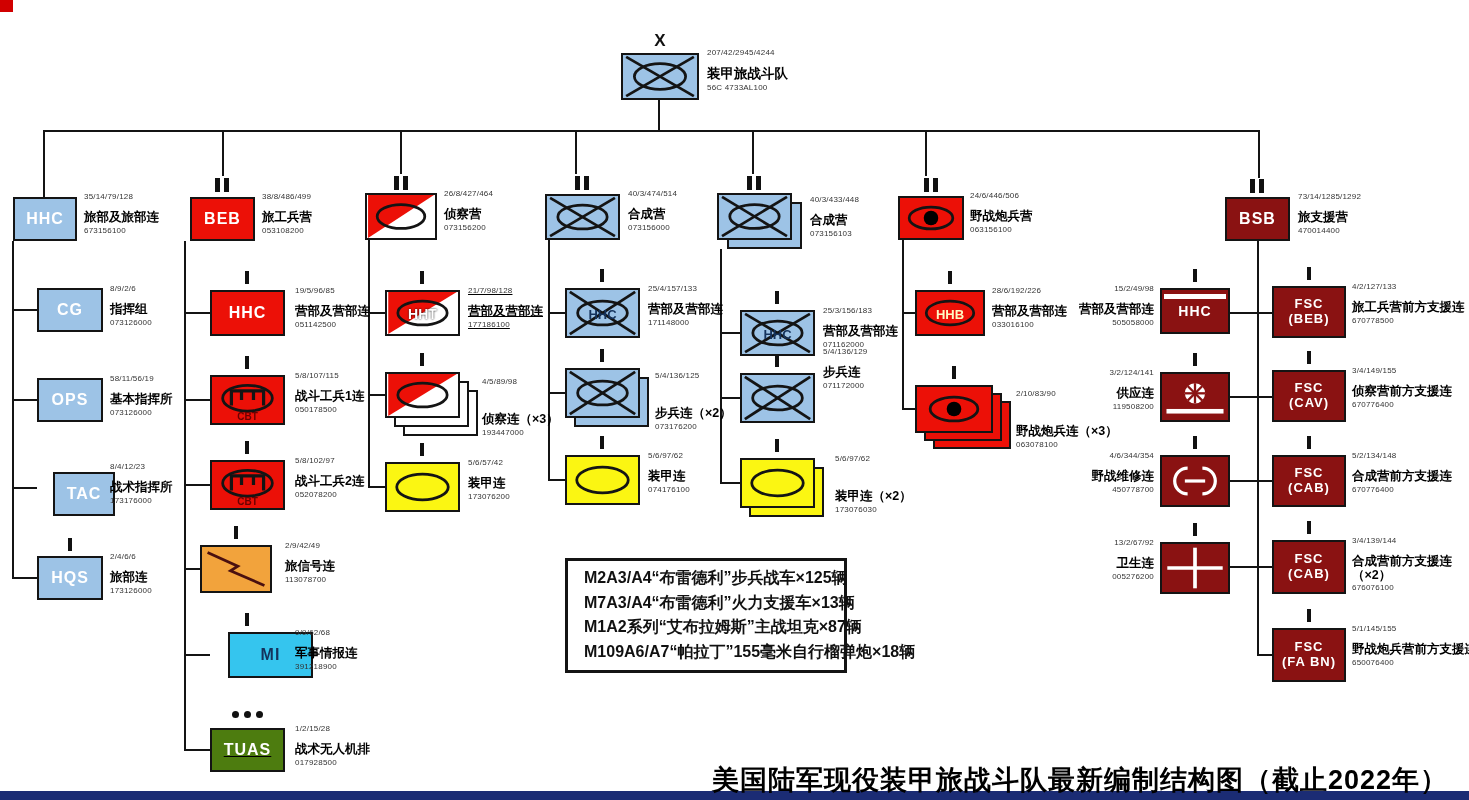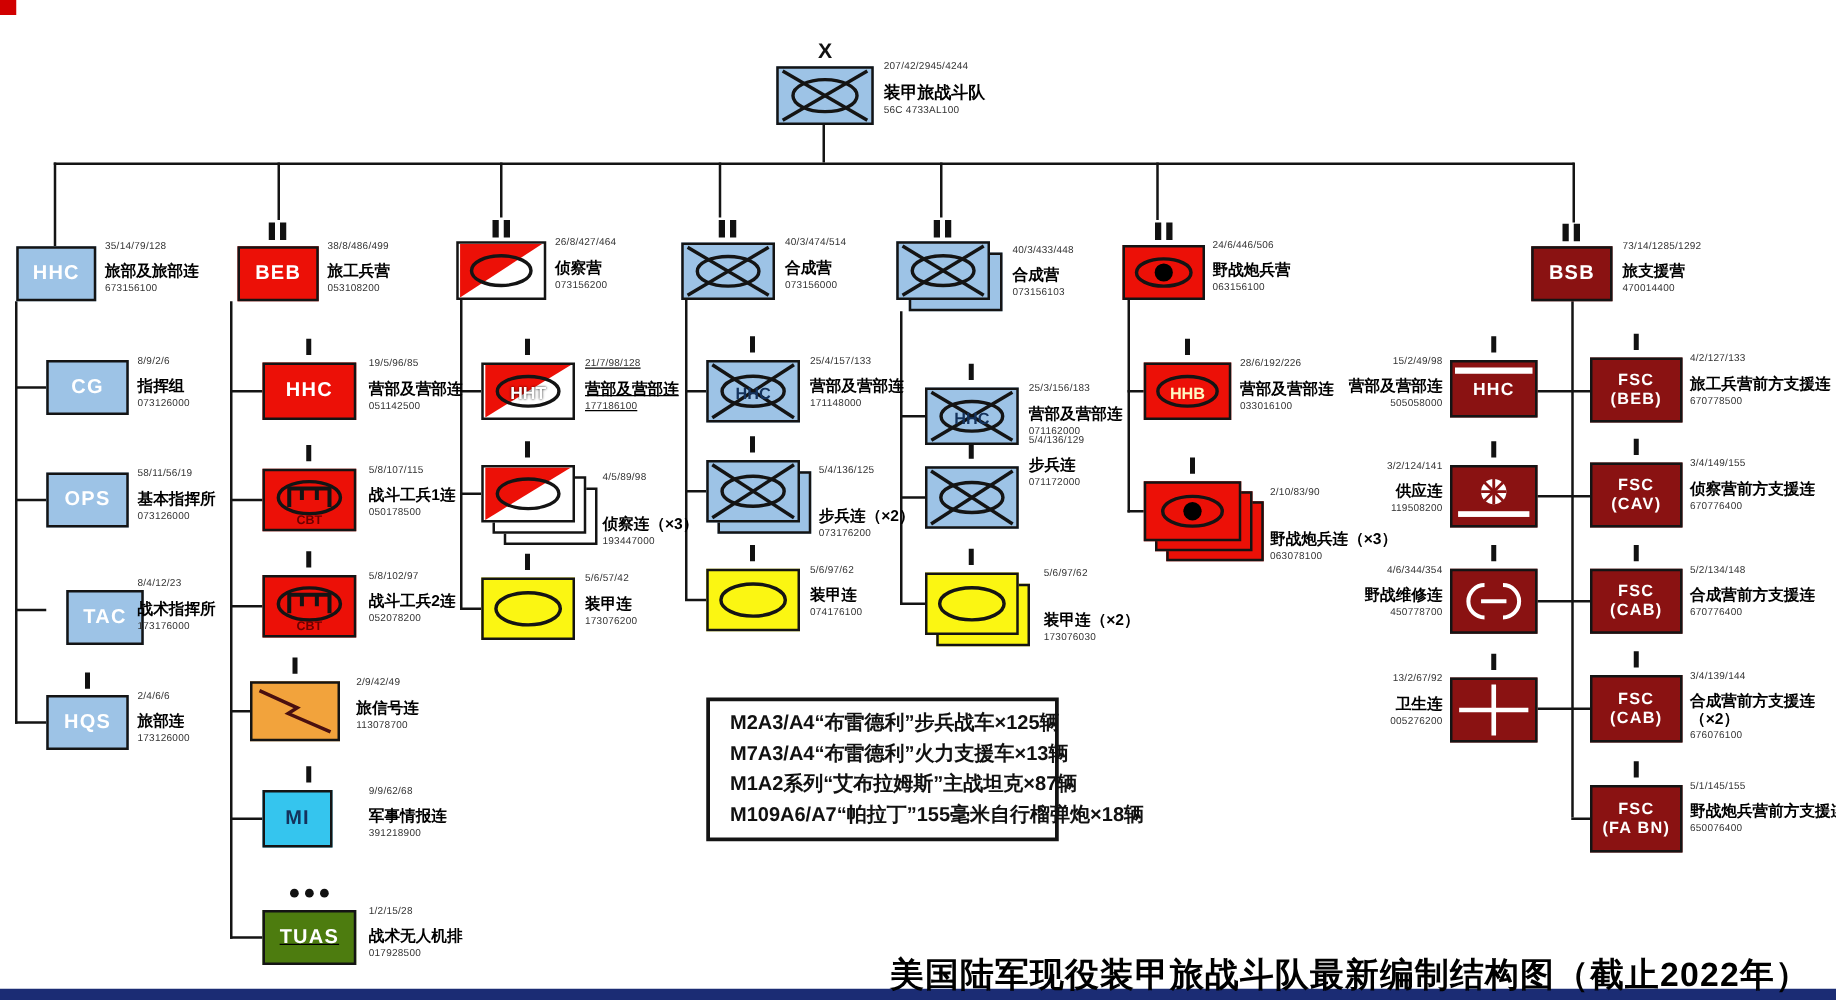--- a/index.html
+++ b/index.html
@@ -253,21 +253,21 @@
   <svg class="sym" viewBox="0 0 72 48">
       <path d="M5,6 L38,21 L30,26 L67,42" fill="none" stroke="#4a1010" stroke-width="3"></path>
     </svg>
 </div>
 <div class="ann" style="left:285px;top:542px;">
     <span class="t">2/9/42/49</span>
     <span class="n">旅信号连</span>
     <span class="b">113078700</span>
   </div>
 
-<div class="box b-cyn" style="left:210px;top:632px;width:56px;height:46px;">
+<div class="box b-cyn" style="left:228px;top:632px;width:85px;height:46px;">
     <span class="blabel dk">MI</span>
   </div>
 <div class="ann" style="left:295px;top:629px;">
     <span class="t">9/9/62/68</span>
     <span class="n">军事情报连</span>
     <span class="b">391218900</span>
   </div>
 
 <div class="box b-nvy" style="left:210px;top:728px;width:75px;height:44px;">
     <span class="blabel">TUAS</span>

